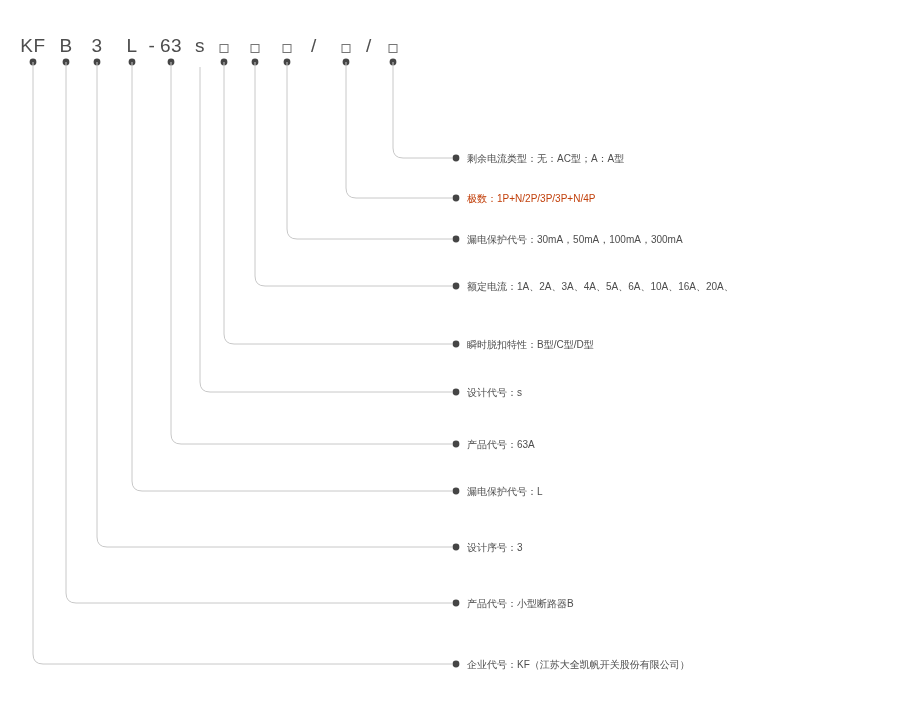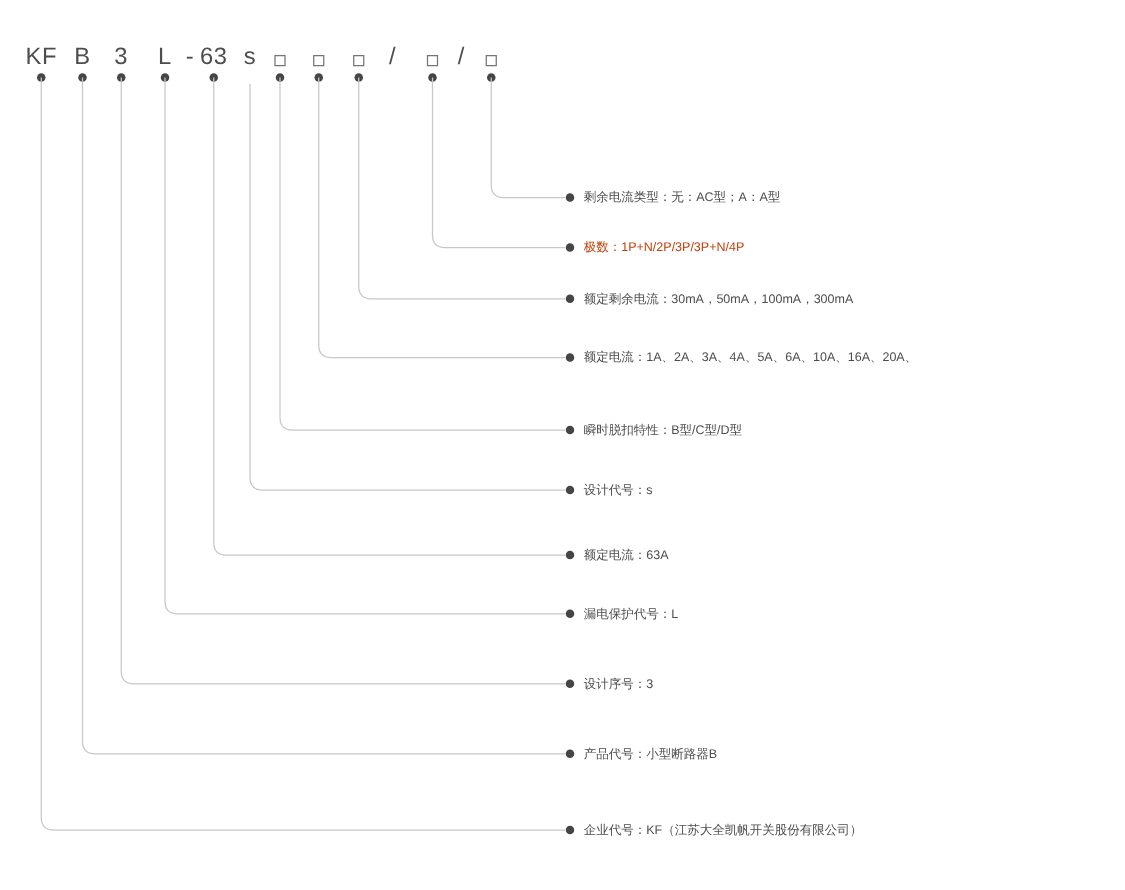--- a/index.html
+++ b/index.html
@@ -96,33 +96,33 @@
       <div class="sym box" style="left: 393px; color: rgb(77, 77, 77); border-color: rgb(117, 117, 117);"></div>
     </div>
   <div class="labels" id="labels">
       <div class="entry-label" style="top: 148px; color: rgb(77, 77, 77);">
         <div>剩余电流类型：无：AC型；A：A型</div>
       </div>
       <div class="entry-label" style="top: 188px; color: #c2410c;">
         <div>极数：1P+N/2P/3P/3P+N/4P</div>
       </div>
       <div class="entry-label" style="top: 229px; color: rgb(77, 77, 77);">
-        <div>额定剩余电流：30mA，50mA，100mA，300mA</div>
+        <div>漏电保护代号：30mA，50mA，100mA，300mA</div>
       </div>
       <div class="entry-label" style="top: 276px; color: rgb(77, 77, 77);">
         <div>额定电流：1A、2A、3A、4A、5A、6A、10A、16A、20A、</div>
       </div>
       <div class="entry-label" style="top: 334px; color: rgb(77, 77, 77);">
         <div>瞬时脱扣特性：B型/C型/D型</div>
       </div>
       <div class="entry-label" style="top: 382px; color: rgb(77, 77, 77);">
         <div>设计代号：s</div>
       </div>
       <div class="entry-label" style="top: 434px; color: rgb(77, 77, 77);">
-        <div>额定电流：63A</div>
+        <div>产品代号：63A</div>
       </div>
       <div class="entry-label" style="top: 481px; color: rgb(77, 77, 77);">
         <div>漏电保护代号：L</div>
       </div>
       <div class="entry-label" style="top: 537px; color: rgb(77, 77, 77);">
         <div>设计序号：3</div>
       </div>
       <div class="entry-label" style="top: 593px; color: rgb(77, 77, 77);">
         <div>产品代号：小型断路器B</div>
       </div>

